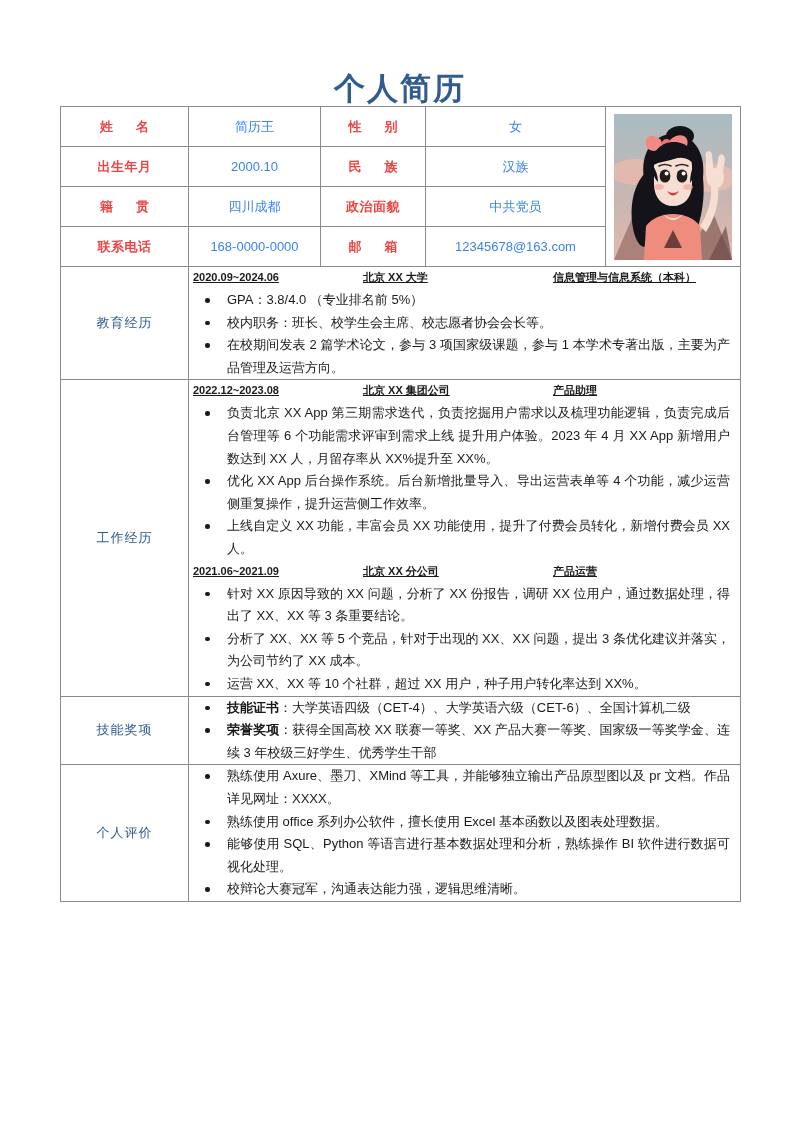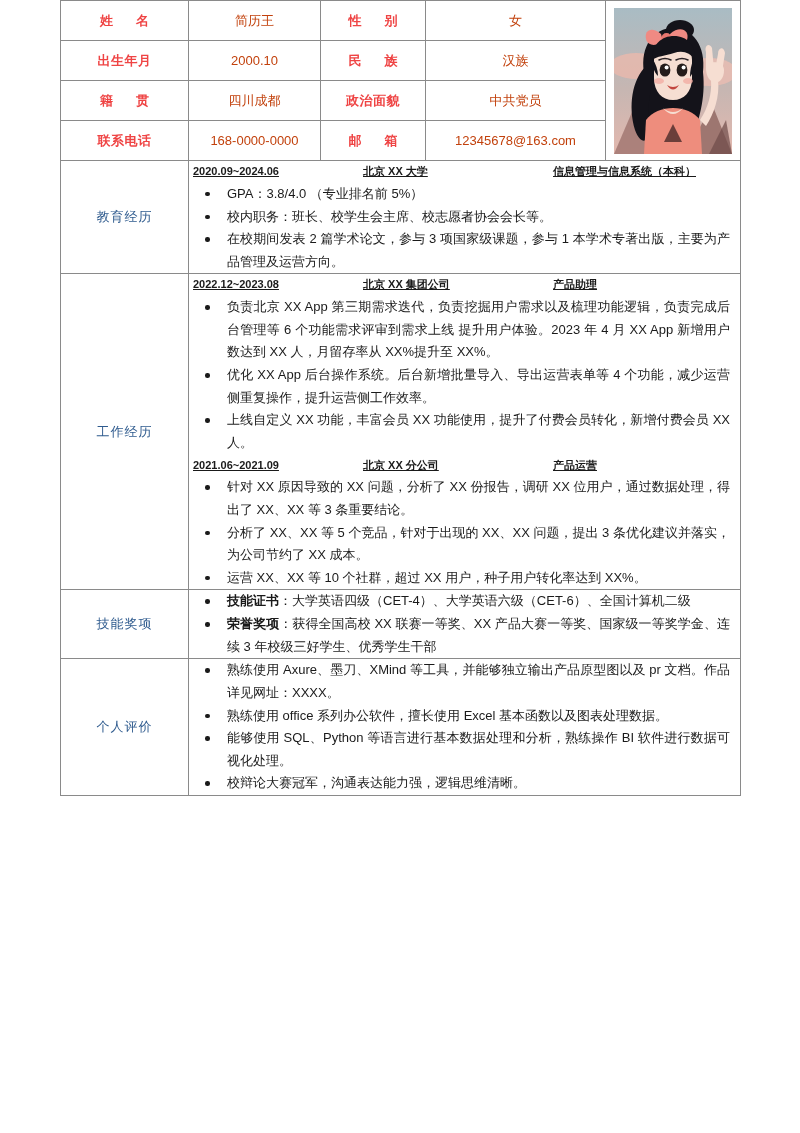--- a/index.html
+++ b/index.html
@@ -69,21 +69,21 @@
     font-size: 14.5px;
     text-align: center;
     letter-spacing: 5px;
     text-indent: 5px;
     height: 40px;
   }
   .lbl.tight { letter-spacing: 0.5px; text-indent: 0; margin-left: 15px; }
   .val {
     text-align: center;
     font-size: 13.5px;
-    color: #c2410c;
+    color: #3b82f6;
     height: 40px;
   }
 
   .photo-cell {
     padding: 6px 8px;
     vertical-align: middle;
     text-align: center;
   }
   .avatar {
     width: 118px;
@@ -144,20 +144,21 @@
     border-radius: 50%;
     background: #1a1a1a;
   }
   .b { font-weight: bold; }
 </style>
 </head>
 <body>
 
 <div class="page">
 
+  <h1 class="doc-title">个人简历</h1>
 
   <table class="resume-table">
     <colgroup>
       <col class="c1">
         <col class="c2">
         <col class="c3">
         <col class="c4">
         <col class="c5">
     </colgroup>
     <tbody>

